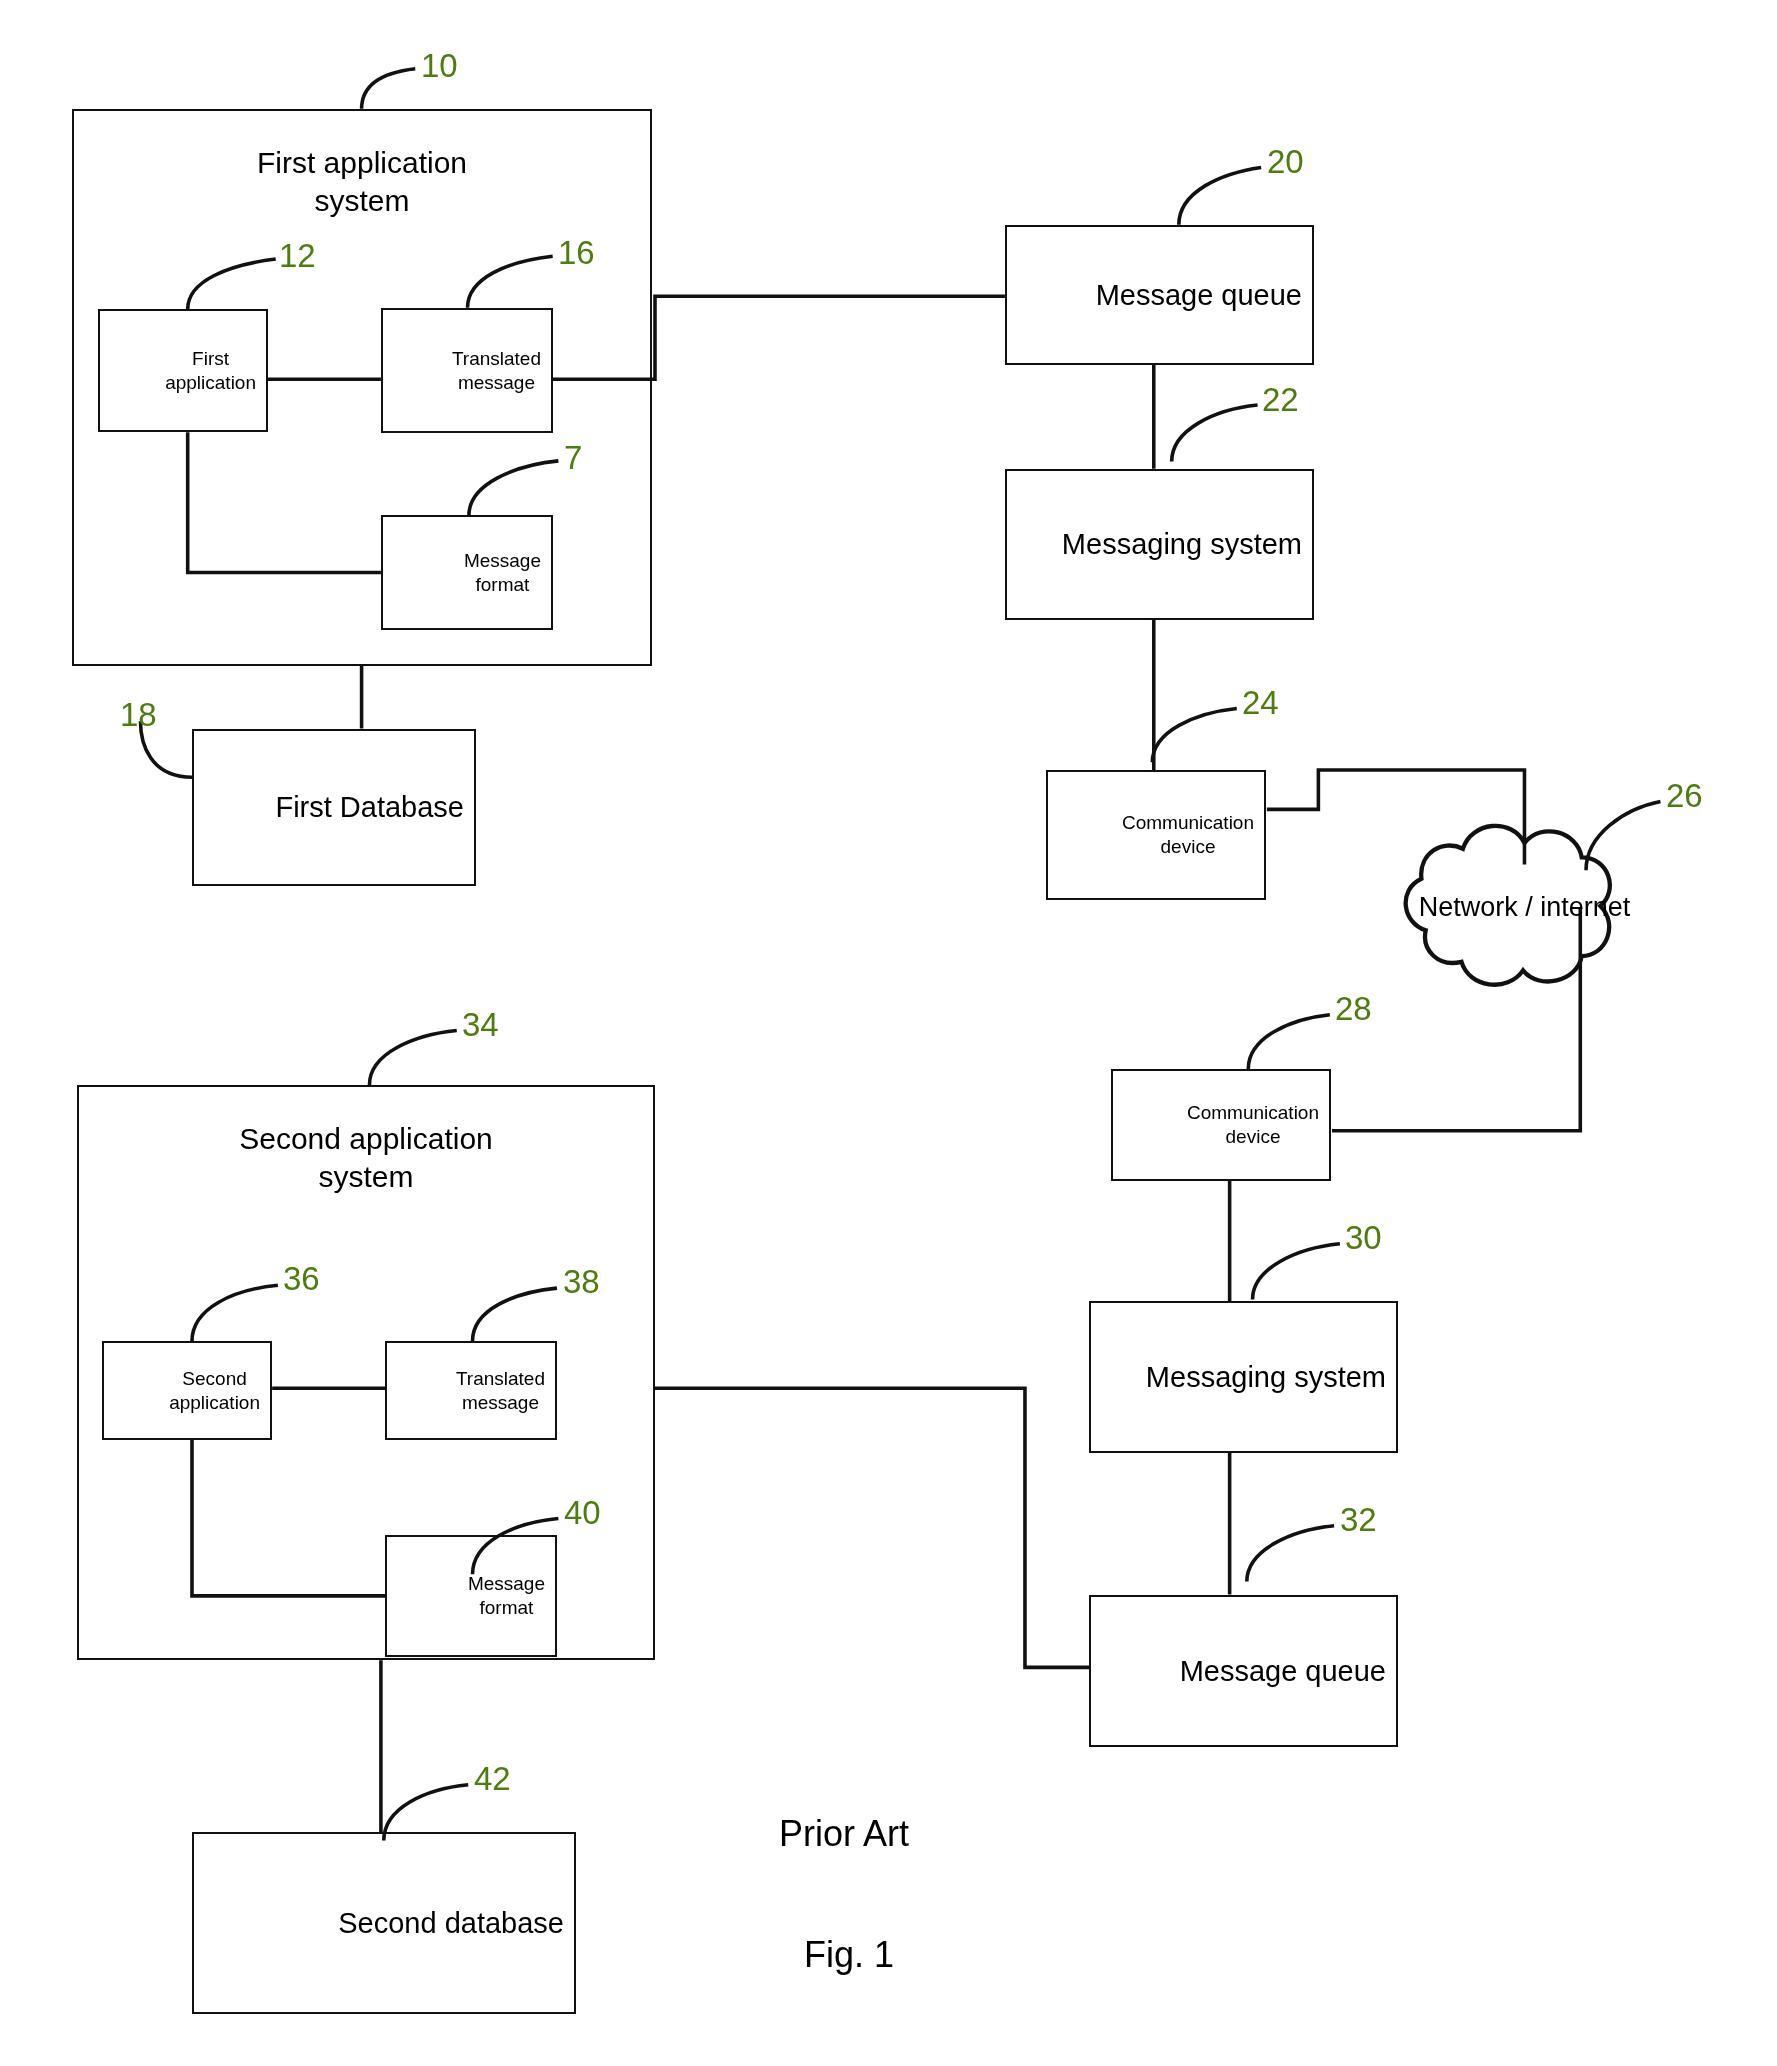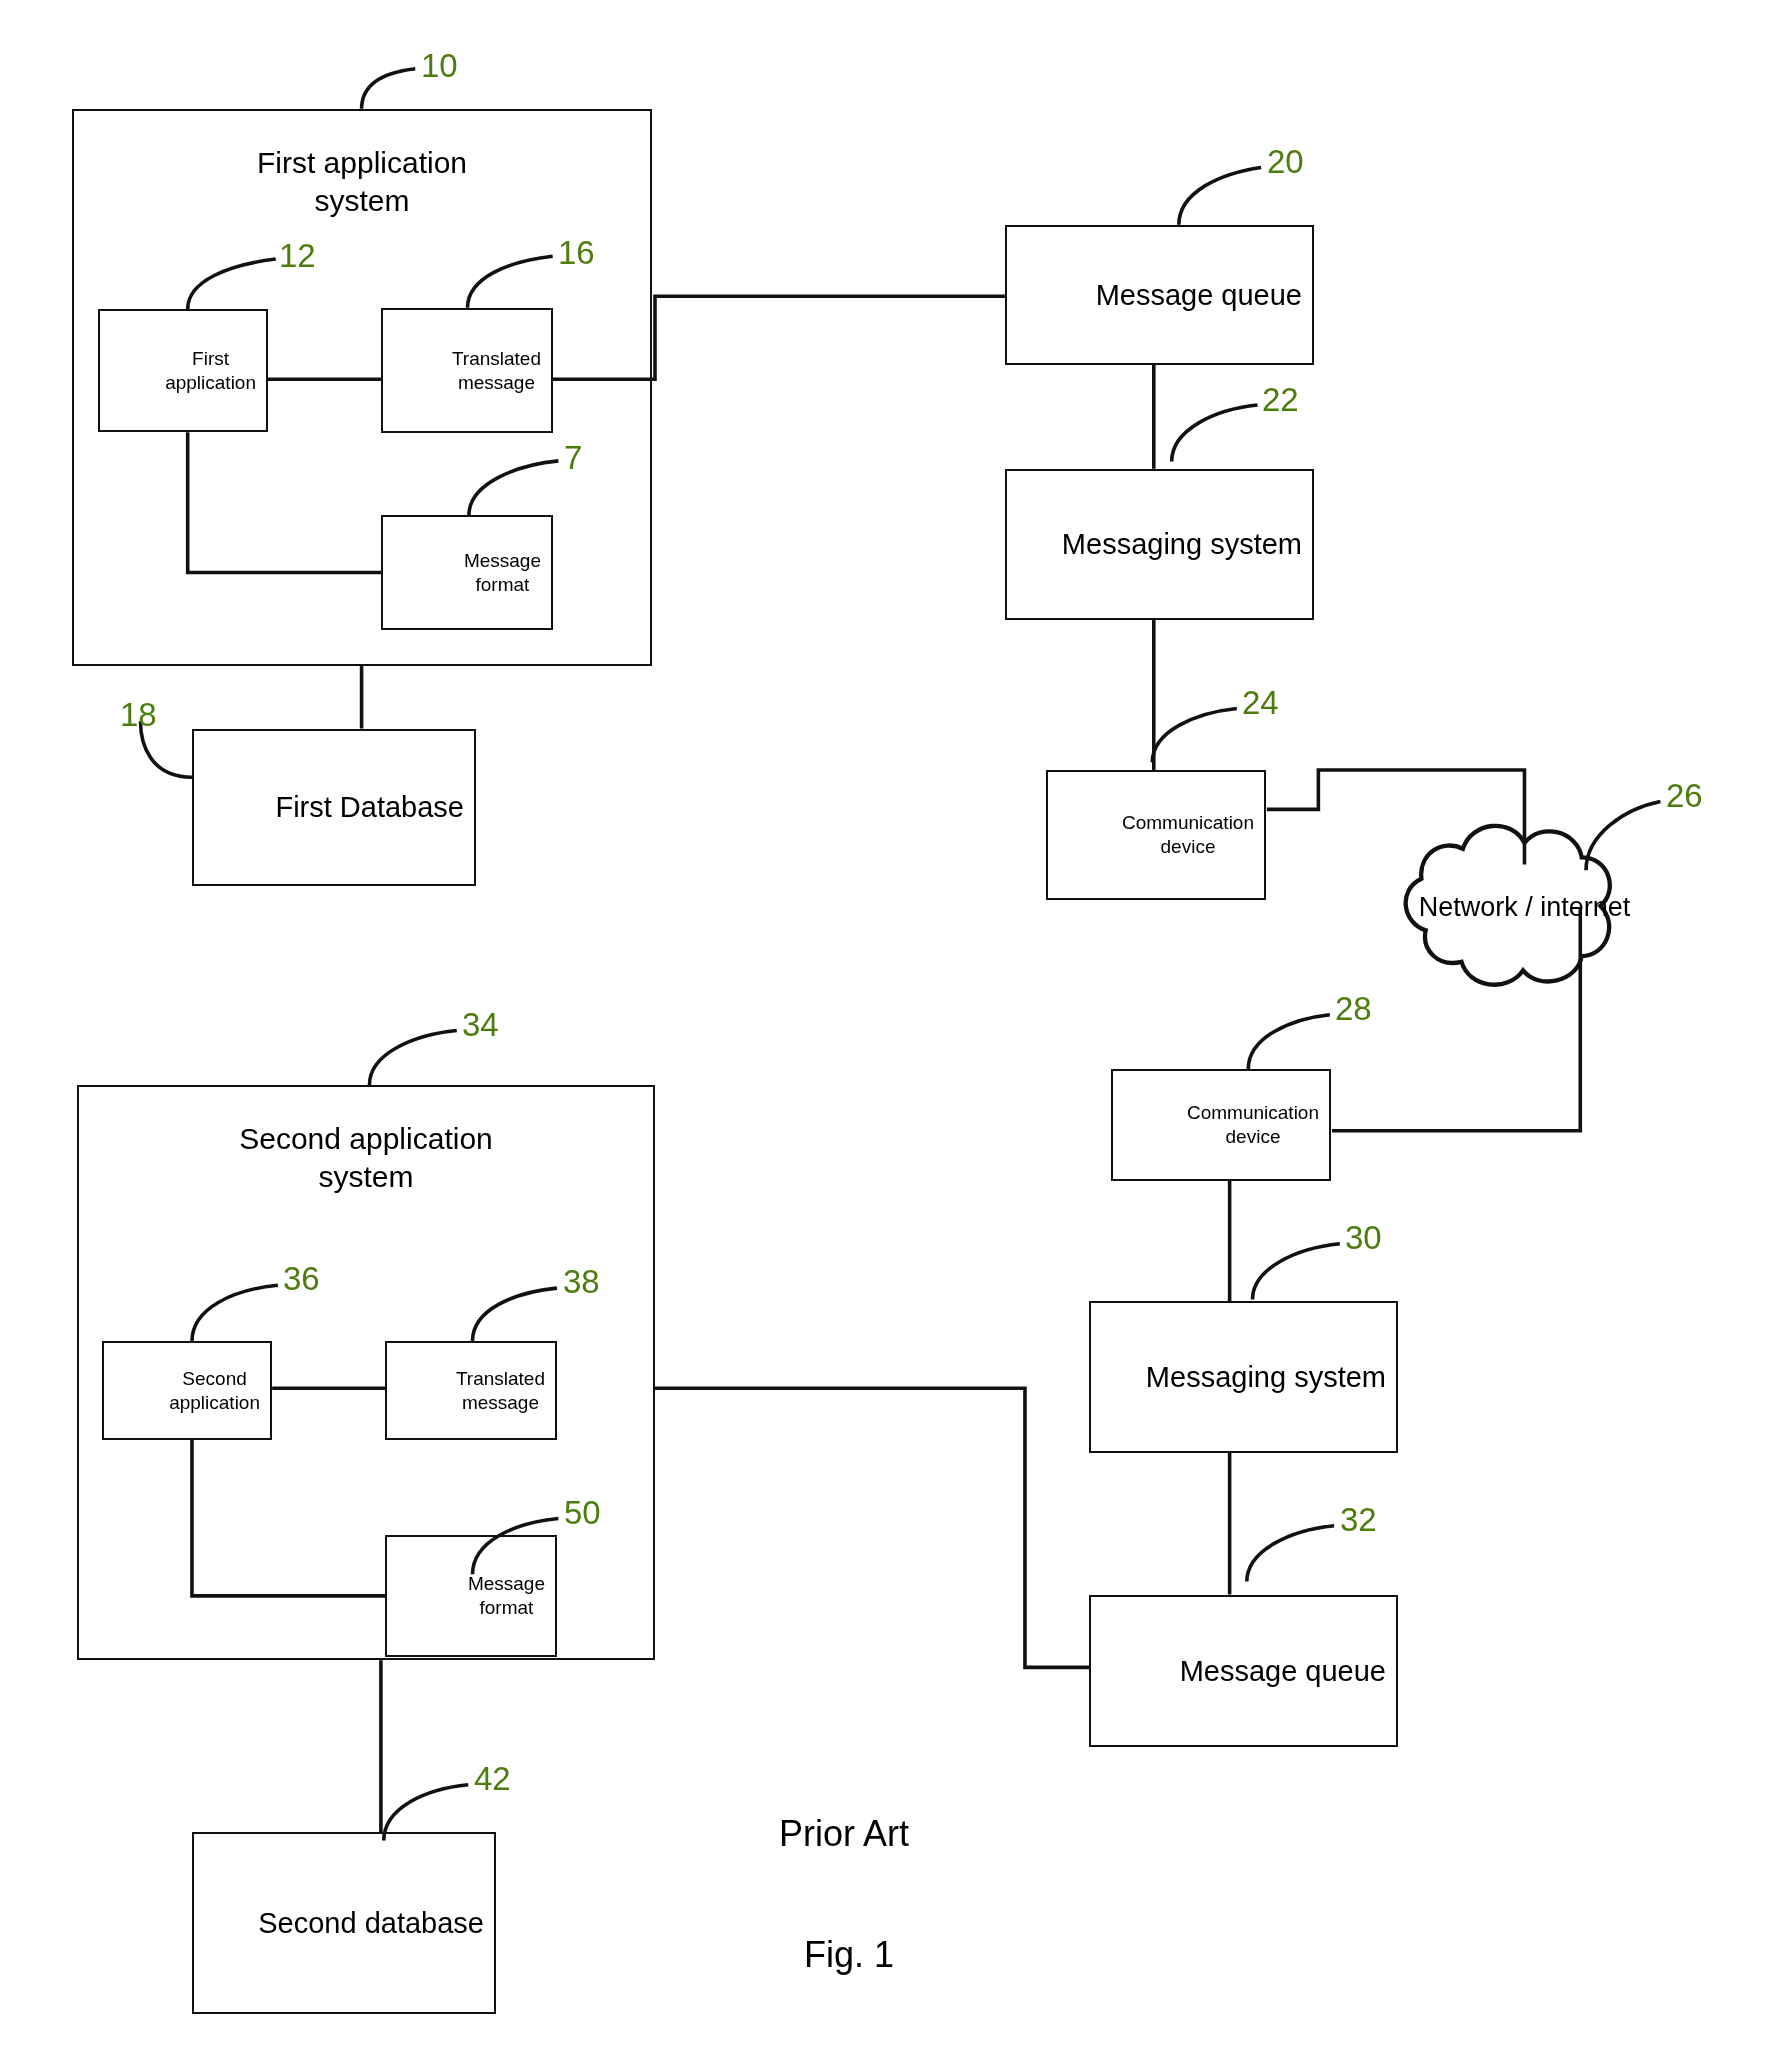--- a/index.html
+++ b/index.html
@@ -212,39 +212,39 @@
   <div class="node inner-node" style="left:385px; top:1341px; width:172px; height:99px;">
     <span class="node-label">Translated
 message</span>
   </div>
 
   <div class="node inner-node" style="left:385px; top:1535px; width:172px; height:122px;">
     <span class="node-label">Message
 format</span>
   </div>
 
-  <div class="node db-node" style="left:192px; top:1832px; width:304px; height:182px;">
+  <div class="node db-node" style="left:192px; top:1832px; width:384px; height:182px;">
     <span class="node-label">Second database</span>
   </div>
 
   <div class="ref" style="left:421px;  top:49px;">10</div>
   <div class="ref" style="left:279px;  top:239px;">12</div>
   <div class="ref" style="left:564px;  top:441px;">7</div>
   <div class="ref" style="left:558px;  top:236px;">16</div>
   <div class="ref" style="left:120px;  top:698px;">18</div>
   <div class="ref" style="left:1267px; top:145px;">20</div>
   <div class="ref" style="left:1262px; top:383px;">22</div>
   <div class="ref" style="left:1242px; top:686px;">24</div>
   <div class="ref" style="left:1666px; top:779px;">26</div>
   <div class="ref" style="left:1335px; top:992px;">28</div>
   <div class="ref" style="left:1345px; top:1221px;">30</div>
   <div class="ref" style="left:1340px; top:1503px;">32</div>
   <div class="ref" style="left:462px;  top:1008px;">34</div>
   <div class="ref" style="left:283px;  top:1262px;">36</div>
   <div class="ref" style="left:563px;  top:1265px;">38</div>
-  <div class="ref" style="left:564px;  top:1496px;">50</div>
+  <div class="ref" style="left:564px;  top:1496px;">40</div>
   <div class="ref" style="left:474px;  top:1762px;">42</div>
 
   <div class="caption" style="left:779px; top:1816px;">Prior Art</div>
   <div class="caption" style="left:804px; top:1937px;">Fig. 1</div>
 
 </div>
 
 
 </body></html>

